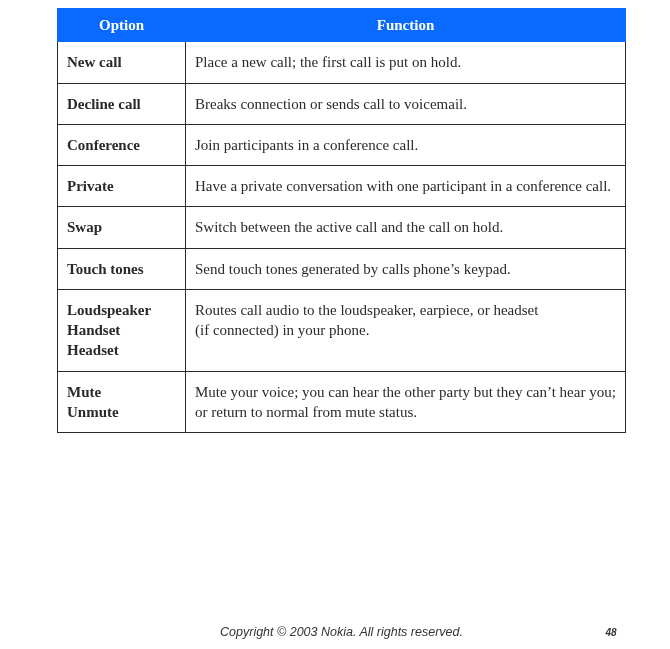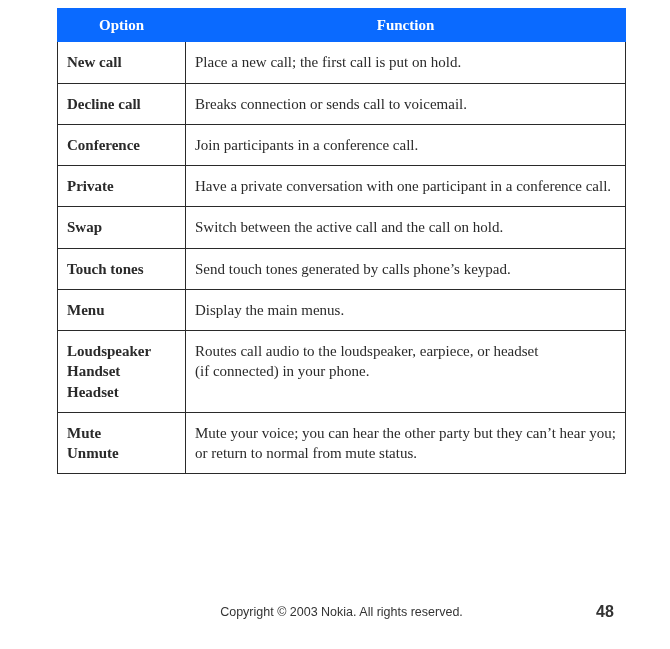--- a/index.html
+++ b/index.html
@@ -54,38 +54,39 @@
     }
     td.option-cell {
       font-weight: bold;
     }
     .link-text {
       color: #0a6aff;
       font-weight: bold;
     }
     .footer {
       position: absolute;
-      bottom: 28px;
+      bottom: 10px;
       left: 57px;
       right: 44px;
       display: flex;
       align-items: center;
       justify-content: space-between;
       font-size: 12.5px;
       color: #333333;
+      font-style: italic;
     }
     .footer-copy {
       flex: 1;
       text-align: center;
     }
     .footer-page {
       font-weight: bold;
-      font-size: 16px;
+      font-size: 10px;
       width: 30px;
-      text-align: left;
+      text-align: center;
     }
     .opt-line {
       display: block;
     }
   </style>
 </head>
 <body>
 
 <div class="page-container">
   <table>
@@ -131,26 +132,20 @@
           <td><span>Switch between the active call and the call on hold.</span></td>
         </tr>
         <tr>
           <td class="option-cell">
             <span class="opt-line">Touch tones</span>
           </td>
           <td><span>Send touch tones generated by calls phone’s keypad.</span></td>
         </tr>
         <tr>
           <td class="option-cell">
-            <span class="opt-line">Menu</span>
-          </td>
-          <td><span>Display the main menus.</span></td>
-        </tr>
-        <tr>
-          <td class="option-cell">
             <span class="opt-line">Loudspeaker</span>
             <span class="opt-line">Handset</span>
             <span class="opt-line">Headset</span>
           </td>
           <td><span>Routes call audio to the loudspeaker, earpiece, or headset</span><br><span>(if connected) in your phone.</span></td>
         </tr>
         <tr>
           <td class="option-cell">
             <span class="opt-line">Mute</span>
             <span class="opt-line">Unmute</span>

